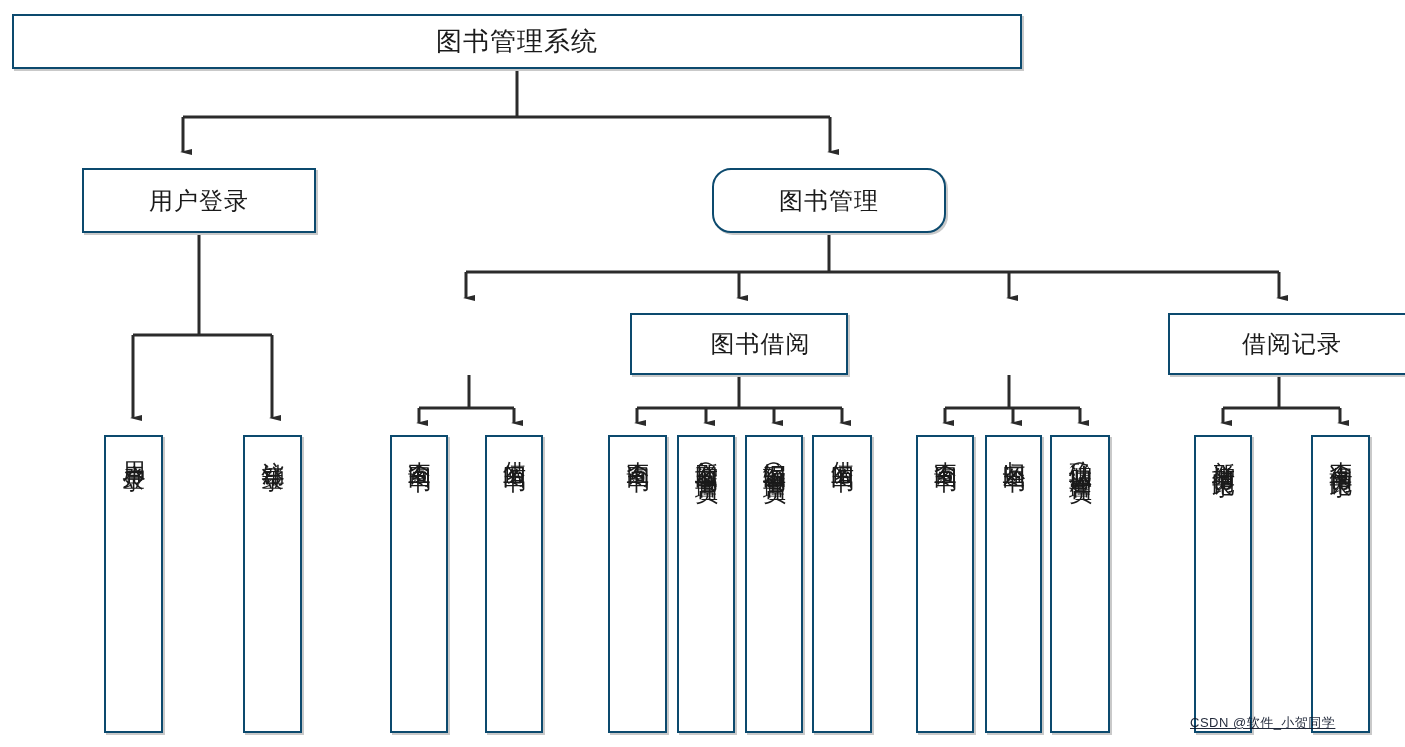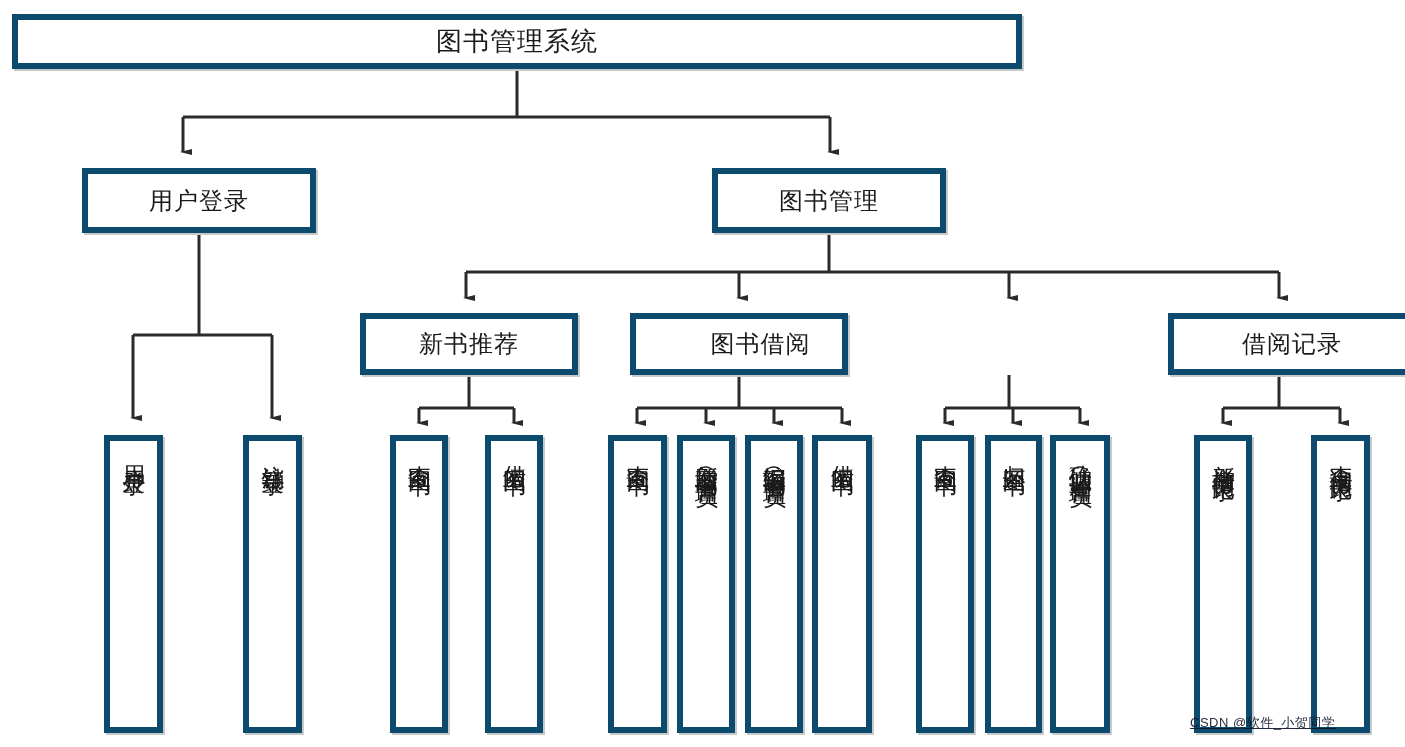--- a/index.html
+++ b/index.html
@@ -21,21 +21,21 @@
     position: absolute;
     left: 0;
     top: 0;
     width: 1405px;
     height: 747px;
     pointer-events: none;
   }
   .node {
     position: absolute;
     box-sizing: border-box;
-    border: 6px solid #0c4a6e;
+    border: 2px solid #0c4a6e;
     background: #ffffff;
     display: flex;
     align-items: center;
     justify-content: center;
     color: #1a1a1a;
     box-shadow: 2px 2px 0 #c9c9c9;
   }
   .node .label {
     display: block;
     text-align: center;
@@ -125,27 +125,24 @@
     </g>
   </svg>
 
   <div class="node horiz root" style="left:12px; top:14px; width:1010px; height:55px;">
     <span class="label">图书管理系统</span>
   </div>
 
   <div class="node horiz lvl1" style="left:82px; top:168px; width:234px; height:65px;">
     <span class="label">用户登录</span>
   </div>
-  <div class="node horiz lvl1" style="left:712px; top:168px; width:234px; height:65px;">
+  <div class="node horiz lvl1" style="left:712px; top:168px; width:234px; height:65px;border-radius:19px;">
     <span class="label">图书管理</span>
   </div>
 
-  <div class="node horiz lvl2" style="left:360px; top:313px; width:218px; height:62px;">
-    <span class="label">新书推荐</span>
-  </div>
   <div class="node horiz lvl2" style="left:630px; top:313px; width:218px; height:62px;padding-left:43px;">
     <span class="label">图书借阅</span>
   </div>
   <div class="node horiz lvl2" style="left:1168px; top:313px; width:248px; height:62px;">
     <span class="label">借阅记录</span>
   </div>
 
   <div class="node vert leaf" style="left:104px; top:435px; width:59px; height:298px;">
     <span class="label">用户登录</span>
   </div>

